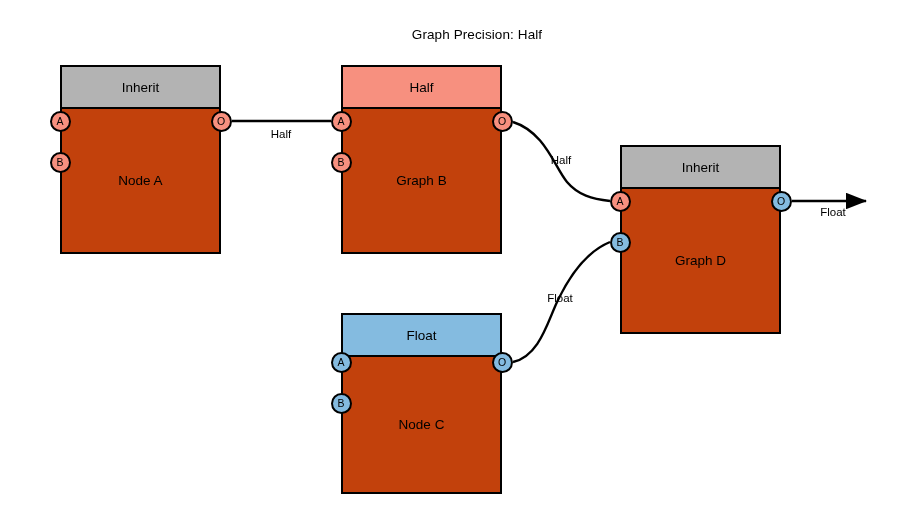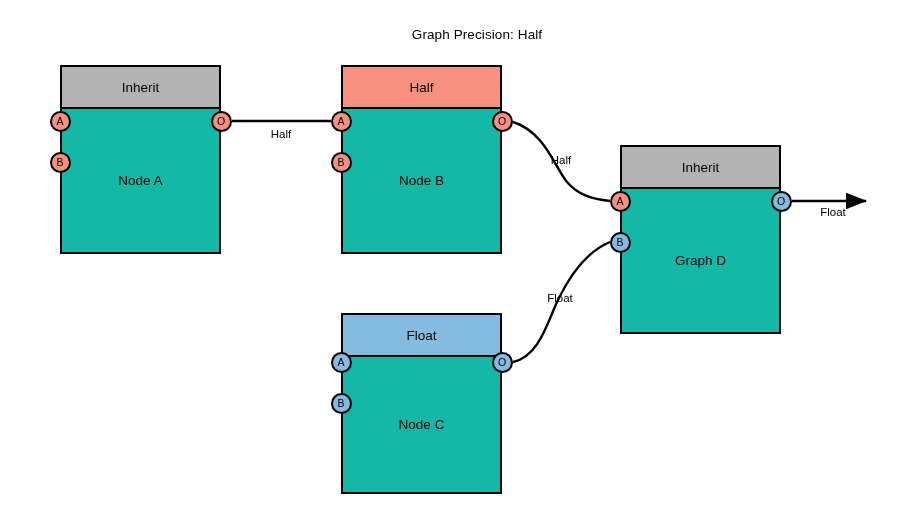--- a/index.html
+++ b/index.html
@@ -34,21 +34,21 @@
     text-align: center;
     font-size: 13.5px;
     color: #000000;
     letter-spacing: 0.1px;
     padding-left: 24px;
   }
   .node {
     position: absolute;
     box-sizing: border-box;
     border: 2px solid #000000;
-    background: #14b8a6;
+    background: #c2410c;
   }
   .node-header {
     box-sizing: border-box;
     height: 42px;
     border-bottom: 2px solid #000000;
     display: flex;
     align-items: center;
     justify-content: center;
     font-size: 13.5px;
     color: #000000;
@@ -110,21 +110,21 @@
   <div id="node-container">
       <div class="node" style="left: 60px; top: 65px; width: 161px; height: 189px;">
         <div class="node-header" style="background: rgb(179, 179, 179);">Inherit</div>
         <div class="node-body">Node A</div>
       </div>
       <div class="port" style="left: 60px; top: 121px; background: rgb(247, 144, 127);">A</div>
       <div class="port" style="left: 60px; top: 162px; background: rgb(247, 144, 127);">B</div>
       <div class="port" style="left: 221px; top: 121px; background: rgb(247, 144, 127);">O</div>
       <div class="node" style="left: 341px; top: 65px; width: 161px; height: 189px;">
         <div class="node-header" style="background: rgb(247, 144, 127);">Half</div>
-        <div class="node-body">Node B</div>
+        <div class="node-body">Graph B</div>
       </div>
       <div class="port" style="left: 341px; top: 121px; background: rgb(247, 144, 127);">A</div>
       <div class="port" style="left: 341px; top: 162px; background: rgb(247, 144, 127);">B</div>
       <div class="port" style="left: 502px; top: 121px; background: rgb(247, 144, 127);">O</div>
       <div class="node" style="left: 341px; top: 313px; width: 161px; height: 181px;">
         <div class="node-header" style="background: rgb(132, 187, 224);">Float</div>
         <div class="node-body">Node C</div>
       </div>
       <div class="port" style="left: 341px; top: 362px; background: rgb(132, 187, 224);">A</div>
       <div class="port" style="left: 341px; top: 403px; background: rgb(132, 187, 224);">B</div>

